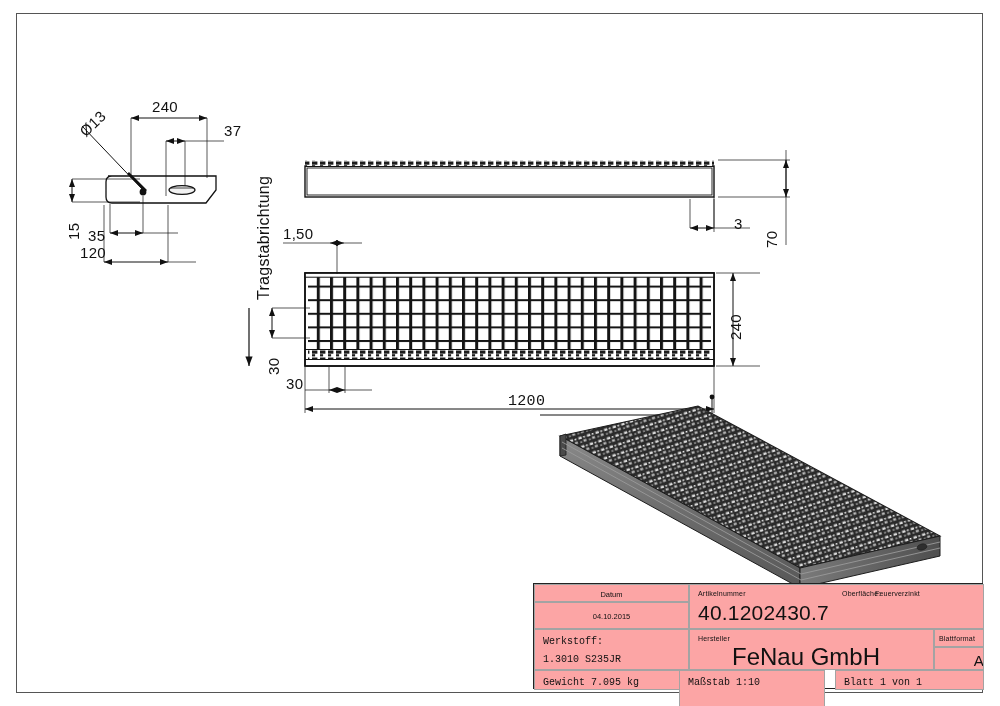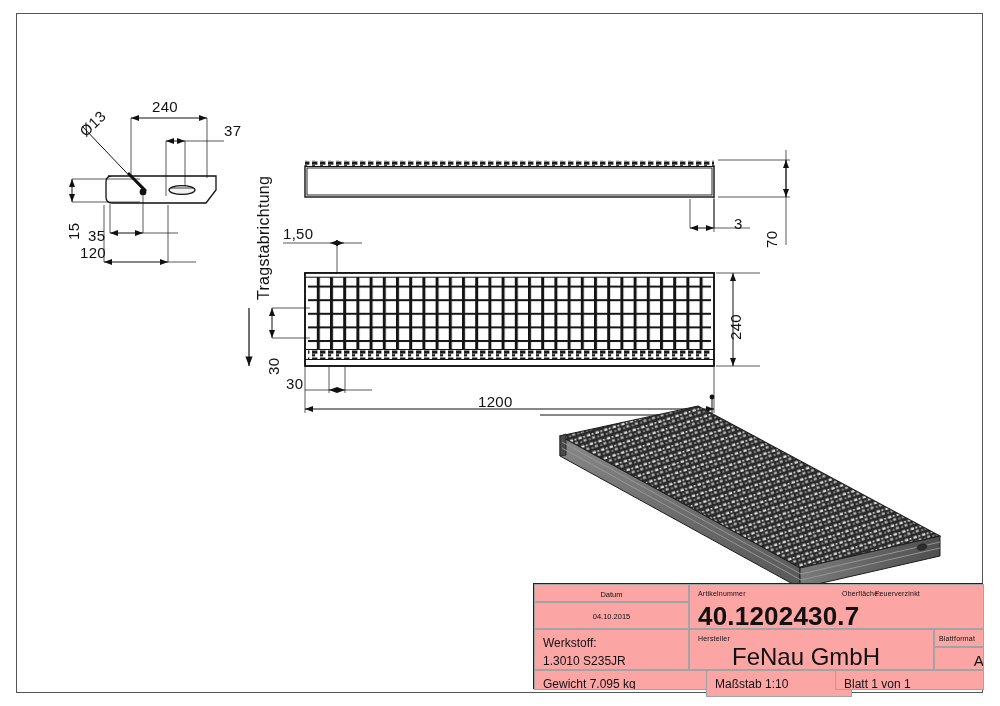--- a/index.html
+++ b/index.html
@@ -18,25 +18,25 @@
   .dim{font-size:15px;letter-spacing:0.3px;}
   .dim-v{transform-origin:0 0;}
 
   
   .tb{position:absolute;left:533px;top:583px;width:450px;height:106px;
       box-sizing:border-box;border:1.4px solid #222;background:#fff;}
   .tb .cell{position:absolute;box-sizing:border-box;border:1px solid #a3a3a3;
             background:#fca5a5;overflow:hidden;}
   .tb .cap{position:absolute;font-size:7px;color:#111;letter-spacing:0.2px;
            white-space:nowrap;}
-  .tb .val-s{position:absolute;font-size:12px;color:#111;white-space:nowrap;}
+  .tb .val-s{position:absolute;font-size:10px;color:#111;white-space:nowrap;font-family:Liberation Mono, monospace;}
   .tb .val-c{position:absolute;font-size:7.5px;color:#111;white-space:nowrap;
              width:100%;text-align:center;}
-  .tb .val-big{position:absolute;font-size:26px;color:#111;white-space:nowrap;
-               letter-spacing:0.2px;font-weight:bold;}
+  .tb .val-big{position:absolute;font-size:21px;color:#111;white-space:nowrap;
+               letter-spacing:0.2px;}
   .tb .val-mid{position:absolute;font-size:24px;color:#111;white-space:nowrap;}
   .tb .val-a4{position:absolute;font-size:15px;color:#111;white-space:nowrap;
               width:100%;text-align:center;margin-left:24px;}
 </style>
 </head>
 <body>
 
 <div class="sheet">
 
   <div class="frame"></div>
@@ -225,21 +225,21 @@
   <div class="lbl dim dim-v" style="left:266px;top:375px;transform:rotate(-90deg);">30</div>
 
   <div class="lbl dim" style="left:286px;top:376px;">30</div>
 
   <div class="lbl dim" style="left:734px;top:216px;">3</div>
 
   <div class="lbl dim dim-v" style="left:764px;top:248px;transform:rotate(-90deg);">70</div>
 
   <div class="lbl dim dim-v" style="left:728px;top:340px;transform:rotate(-90deg);">240</div>
 
-  <div class="lbl dim" style="left:478px;top:394px;">1200</div>
+  <div class="lbl dim" style="left:508px;top:394px;font-family:Liberation Mono, monospace;">1200</div>
 
   <div class="tb">
 
     <div class="cell" style="left:0px;top:0px;width:155px;height:18px;">
       <span class="val-c" style="left:0;top:5px;">Datum</span>
     </div>
 
     <div class="cell" style="left:0px;top:18px;width:155px;height:27px;">
       <span class="val-c" style="left:0;top:9px;">04.10.2015</span>
     </div>
@@ -266,21 +266,21 @@
     </div>
 
     <div class="cell" style="left:400px;top:63px;width:50px;height:23px;">
       <span class="val-a4" style="left:0;top:4px;">A4</span>
     </div>
 
     <div class="cell" style="left:0px;top:86px;width:176px;height:20px;">
       <span class="val-s" style="left:8px;top:6px;">Gewicht 7.095 kg</span>
     </div>
 
-    <div class="cell" style="left:172px;top:86px;width:146px;height:27px;">
+    <div class="cell" style="left:145px;top:86px;width:146px;height:37px;">
       <span class="val-s" style="left:8px;top:6px;">Maßstab 1:10</span>
     </div>
 
     <div class="cell" style="left:301px;top:86px;width:149px;height:20px;">
       <span class="val-s" style="left:8px;top:6px;">Blatt 1 von 1</span>
     </div>
   </div>
 
 </div>
 

